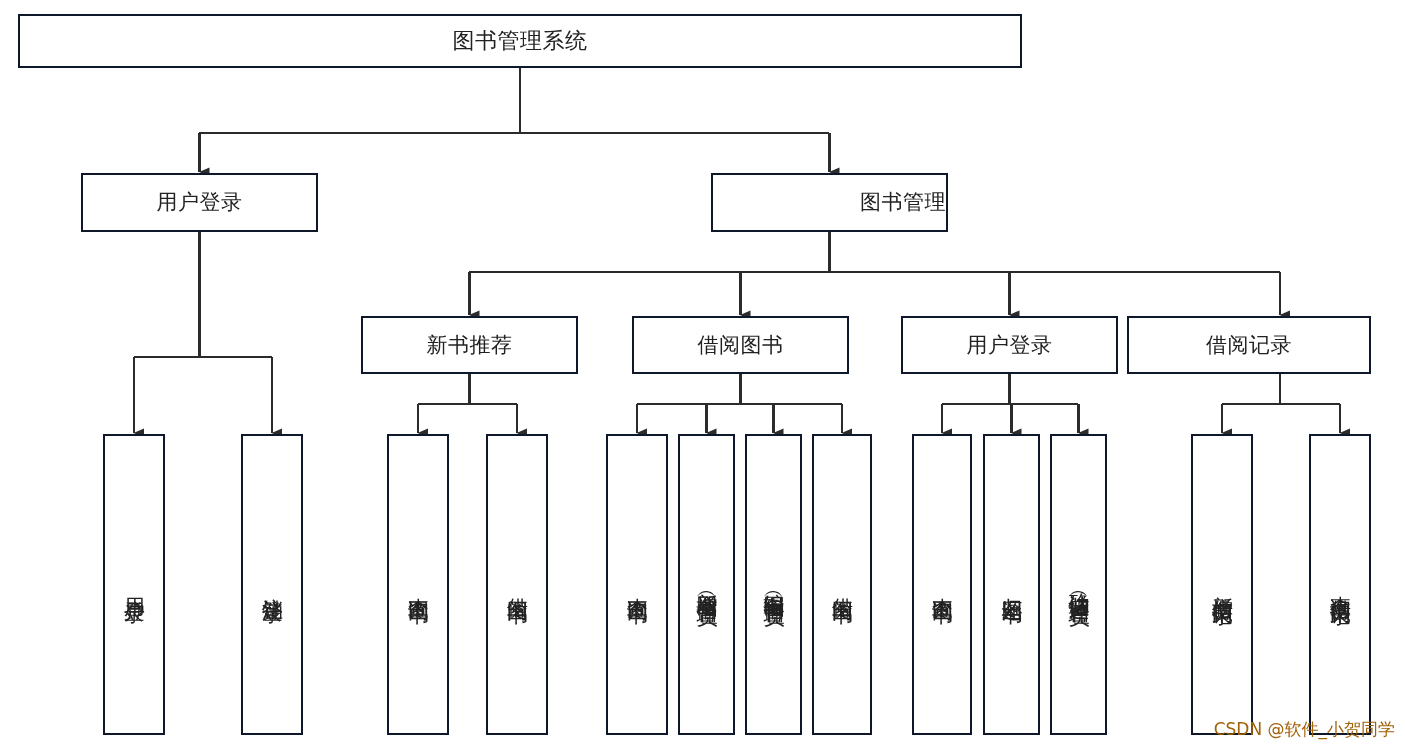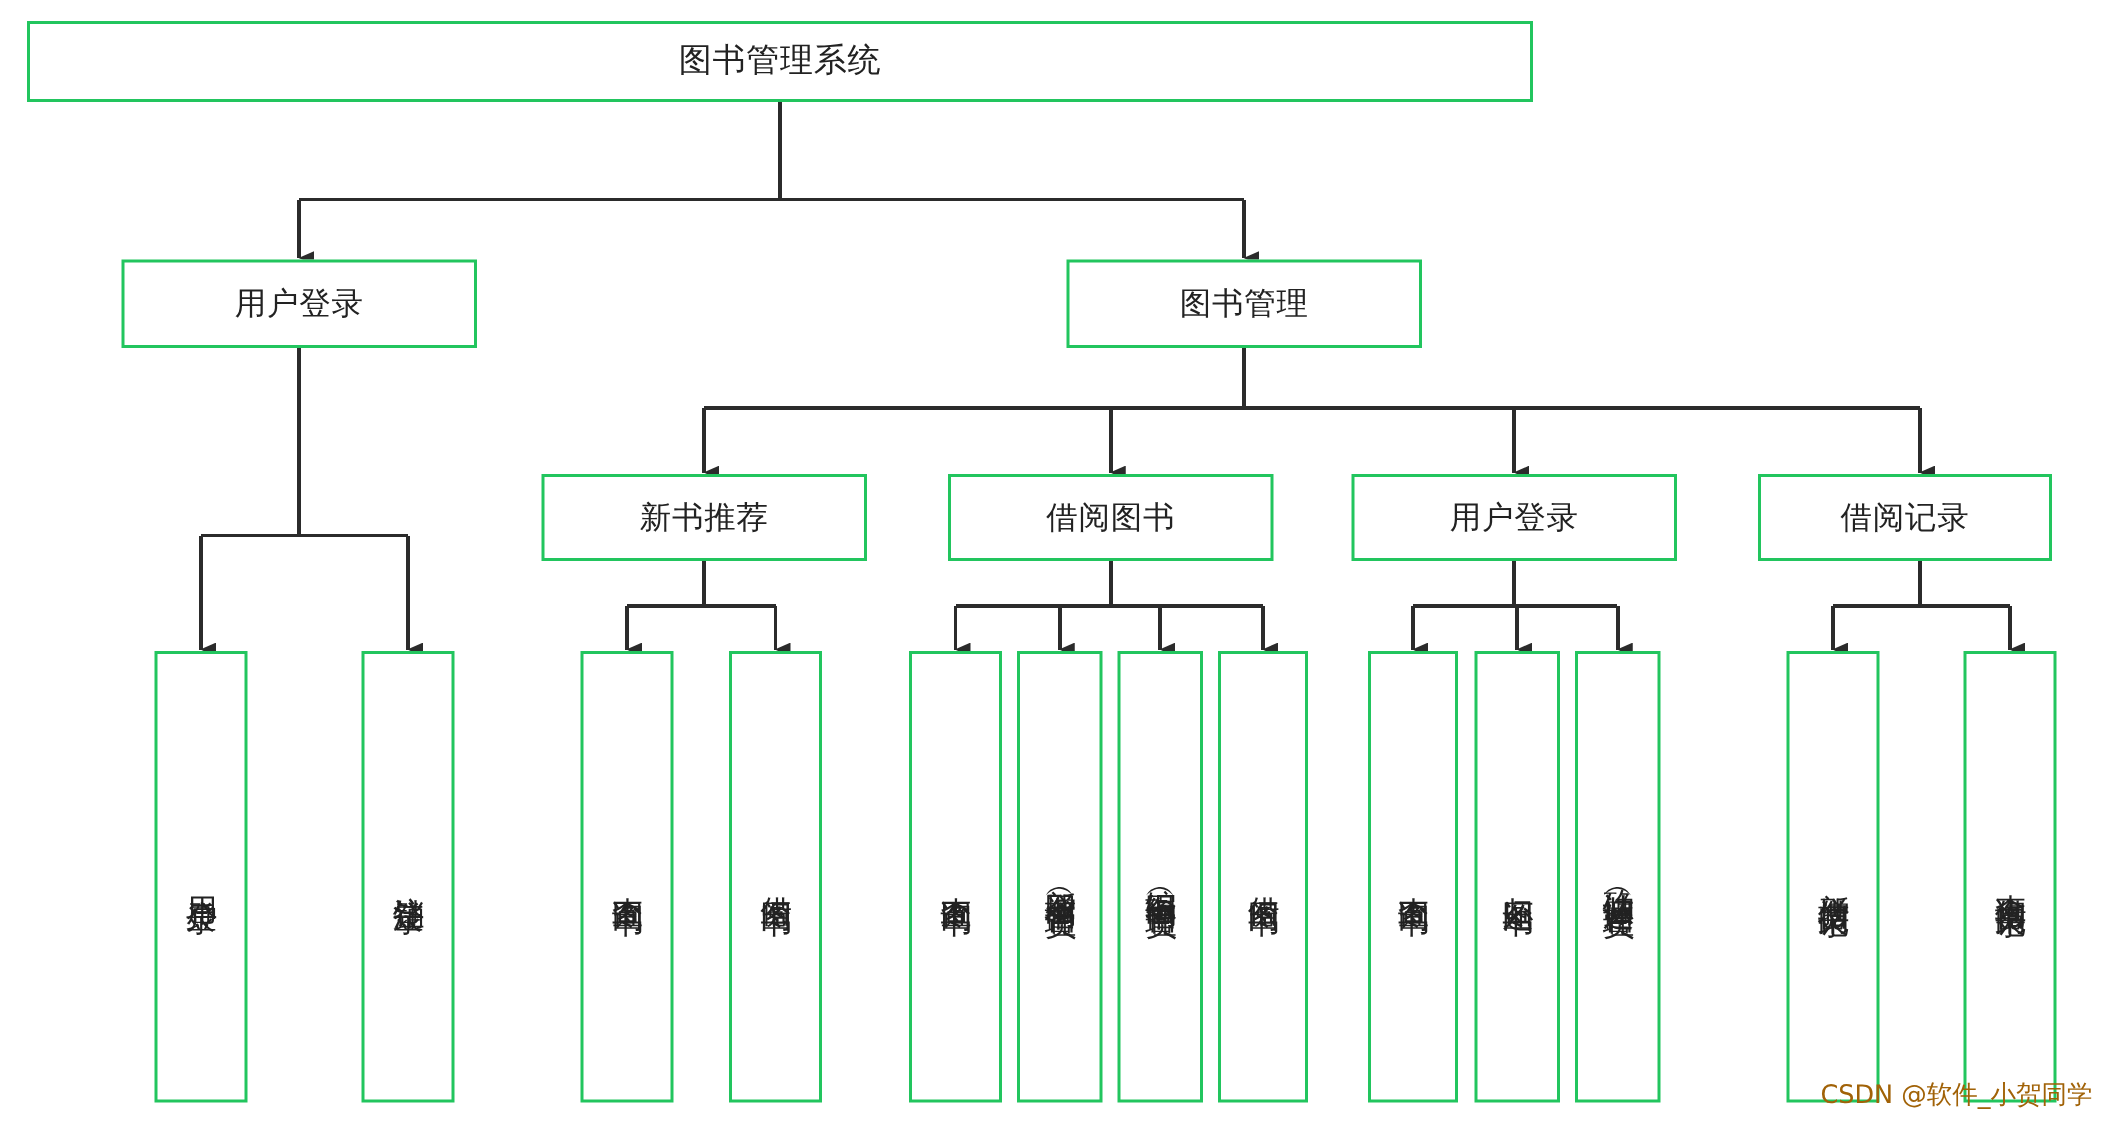--- a/index.html
+++ b/index.html
@@ -18,21 +18,21 @@
   #edges{
     position:absolute;
     left:0;top:0;
     width:1405px;height:747px;
     pointer-events:none;
   }
   .node{
     position:absolute;
     box-sizing:border-box;
     background:#ffffff;
-    border:2px solid #22c55e;
+    border:2px solid #0f172a;
     display:flex;
     align-items:center;
     justify-content:center;
     z-index:2;
   }
   .node .label{
     font-size:21px;
     line-height:1.15;
     letter-spacing:0.5px;
     color:#222222;
@@ -112,33 +112,33 @@
       </g>
   </svg>
 
   <div id="node-layer">
       <div class="node root" style="left: 18px; top: 14px; width: 1004px; height: 54px;">
         <span class="label">图书管理系统</span>
       </div>
       <div class="node" style="left: 81px; top: 173px; width: 237px; height: 59px;">
         <span class="label">用户登录</span>
       </div>
-      <div class="node" style="left: 711px; top: 173px; width: 237px; height: 59px;">
+      <div class="node" style="left: 711px; top: 173px; width: 237px; height: 59px; justify-content: flex-end;">
         <span class="label">图书管理</span>
       </div>
       <div class="node" style="left: 361px; top: 316px; width: 217px; height: 58px;">
         <span class="label">新书推荐</span>
       </div>
       <div class="node" style="left: 632px; top: 316px; width: 217px; height: 58px;">
         <span class="label">借阅图书</span>
       </div>
       <div class="node" style="left: 901px; top: 316px; width: 217px; height: 58px;">
         <span class="label">用户登录</span>
       </div>
-      <div class="node" style="left: 1172px; top: 316px; width: 196px; height: 58px;">
+      <div class="node" style="left: 1127px; top: 316px; width: 244px; height: 58px;">
         <span class="label">借阅记录</span>
       </div>
       <div class="node leaf" style="left: 103px; top: 434px; width: 62px; height: 301px;">
         <span class="label">用户登录</span>
       </div>
       <div class="node leaf" style="left: 241px; top: 434px; width: 62px; height: 301px;">
         <span class="label">注销登录</span>
       </div>
       <div class="node leaf" style="left: 387px; top: 434px; width: 62px; height: 301px;">
         <span class="label">查询图书</span>

